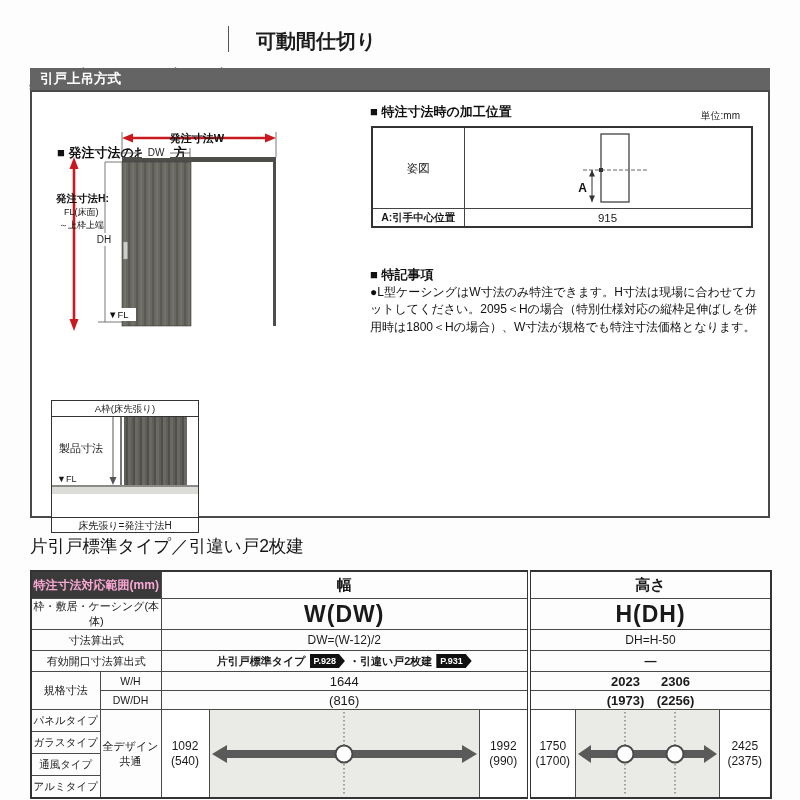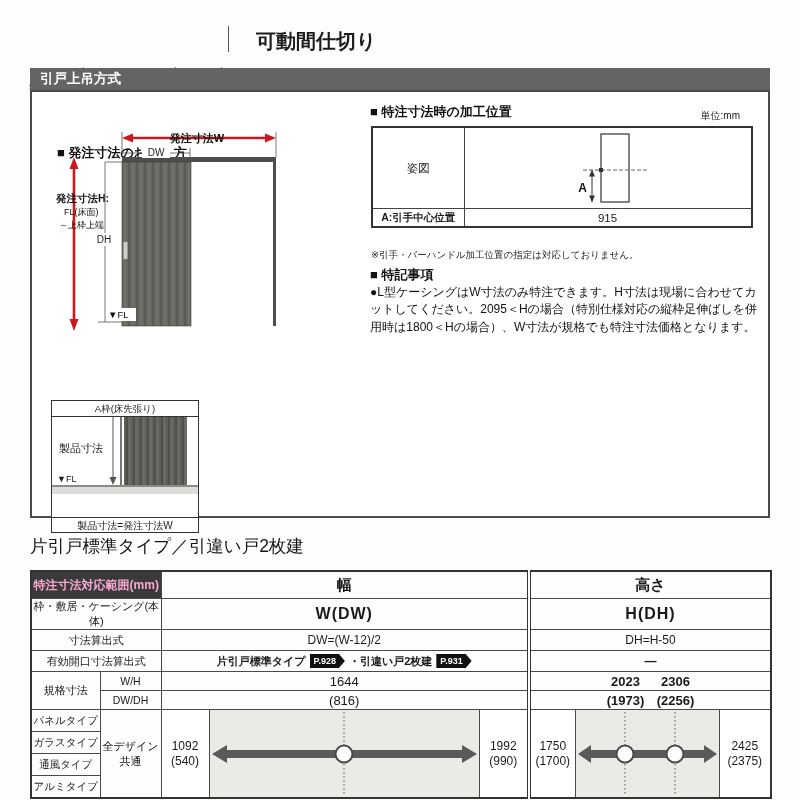--- a/index.html
+++ b/index.html
@@ -47,21 +47,21 @@
   
   .remark-text{position:absolute;left:338px;top:192px;width:398px;font-size:12px;line-height:1.45;color:#111;}
   
   .spec-title{position:absolute;left:30px;top:534px;font-size:17.5px;font-weight:normal;color:#151515;}
   .spec{position:absolute;left:30px;top:570px;border-collapse:collapse;table-layout:fixed;border:2px solid #333;}
   .spec td{border:1px solid #4a4a4a;text-align:center;vertical-align:middle;padding:0;font-size:12px;}
   .spec .dark{background:#3a3a3a;color:#f9a8d4;font-size:12px;font-weight:bold;}
   .spec .r1 td{height:26px;}
   .spec .big-h{font-size:15px;font-weight:bold;}
   .spec .r2 td{height:24px;}
-  .spec .wdw{font-size:16px;font-weight:bold;letter-spacing:1px;}
+  .spec .wdw{font-size:23px;font-weight:bold;letter-spacing:1px;}
   .spec .r3 td,.spec .r4 td{height:20px;}
   .spec .r5 td,.spec .r6 td{height:18px;}
   .spec .rt td{height:21px;}
   .spec .lbl{font-size:11px;}
   .spec .lbl-s{font-size:10.5px;}
   .spec .frm{font-size:12px;}
   .spec .num{font-size:13px;}
   .spec .dbl{border-left:4px double #333;}
   .pairflex{display:flex;justify-content:center;align-items:flex-end;font-weight:bold;}
   .pairflex span{width:50px;text-align:center;display:inline-block;}
@@ -144,21 +144,21 @@
         <div class="subfig-wood"></div>
         <svg class="subfig-arrow" width="138" height="68" viewBox="0 0 138 68">
           <line x1="61" y1="0" x2="61" y2="62" stroke="#555" stroke-width="1"></line>
           <polygon points="61,68 57.5,60 64.5,60" fill="#555"></polygon>
         </svg>
         <div class="subfig-product">製品寸法</div>
         <div class="subfig-fl">▼FL</div>
       </div>
       <div class="subfig-floor"></div>
       <div class="subfig-gap"></div>
-      <div class="subfig-caption">製品寸法=発注寸法W</div>
+      <div class="subfig-caption">床先張り=発注寸法H</div>
     </div>
 
     <div class="h-small" style="left:338px;top:11px;">■ 特注寸法時の加工位置</div>
     <div class="unit">単位:mm</div>
 
     <table class="mach">
       <colgroup>
           <col style="width:92px">
           <col style="width:286px">
         </colgroup>
@@ -176,21 +176,20 @@
             <text x="122" y="64" text-anchor="end" font-size="12" font-weight="bold" fill="#111">A</text>
           </svg>
         </td>
       </tr>
       <tr class="ma">
         <td style="font-size:10.5px;font-weight:bold;">A:引手中心位置</td>
         <td>915</td>
       </tr>
     </tbody>
       </table>
-    <div class="mach-note">※引手・バーハンドル加工位置の指定は対応しておりません。</div>
 
     <div class="h-small" style="left:338px;top:174px;">■ 特記事項</div>
     <div class="remark-text">●L型ケーシングはW寸法のみ特注できます。H寸法は現場に合わせてカットしてください。2095＜Hの場合（特別仕様対応の縦枠足伸ばしを併用時は1800＜Hの場合）、W寸法が規格でも特注寸法価格となります。</div>
   </div>
 
   <div class="spec-title">片引戸標準タイプ／引違い戸2枚建</div>
 
   <table class="spec">
     <colgroup>
       <col style="width:69px">

